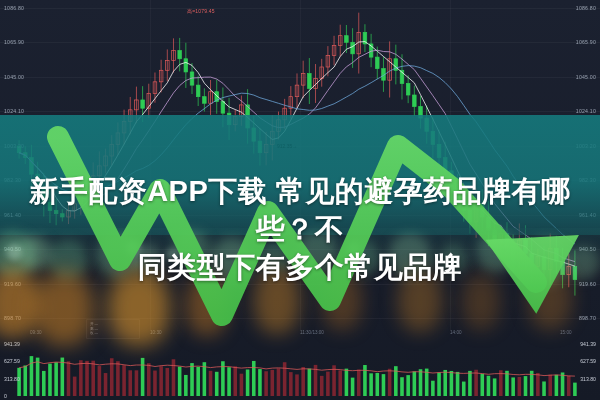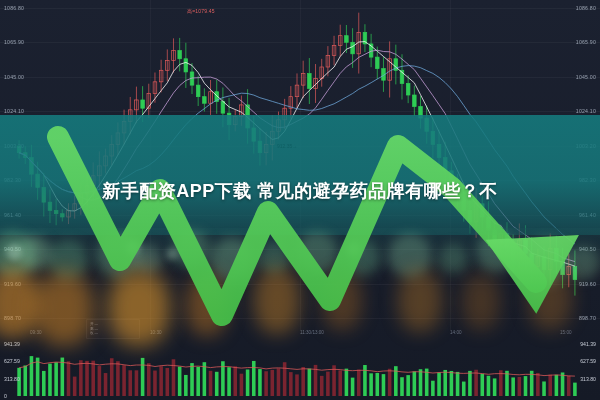--- a/index.html
+++ b/index.html
@@ -44,21 +44,21 @@
   .teal-band{position:absolute;left:0;right:0;top:115px;height:120px;
              background:linear-gradient(180deg,rgba(21,123,126,.88) 0%,rgba(22,118,122,.86) 55%,rgba(20,96,102,.55) 100%);}
   .teal-soft{position:absolute;left:0;right:0;top:228px;height:45px;
              background:linear-gradient(180deg,rgba(26,80,86,.45) 0%,rgba(23,40,52,0) 100%);}
 
   
   .arrow-layer{position:absolute;left:0;top:0;}
 
   
   .headline{position:absolute;left:0;right:0;top:172px;text-align:center;
-            font-size:18px;font-weight:bold;color:#ffffff;line-height:38px;
+            font-size:29px;font-weight:bold;color:#ffffff;line-height:38px;
             letter-spacing:.5px;
             text-shadow:0 1px 3px rgba(0,0,0,.45);}
   .hl-line{display:block;}
 </style>
 </head>
 <body>
 
 <div id="stage">
 
   <div class="chart-bg"></div>
@@ -462,15 +462,16 @@
       </linearGradient>
     </defs>
     <g stroke="url(#agrad)" stroke-width="22" fill="none" stroke-linecap="round" stroke-linejoin="round" opacity="0.92">
       <polyline points="58,137 120,260 160,190 222,315 268,212 330,300 398,146 452,188 536,282"></polyline>
     </g>
     <polygon points="490,240 600,240 545,330" fill="url(#agrad)" opacity="0.92" transform="rotate(-3 545 285) translate(-5 -8) scale(0.85) translate(90 48)"></polygon>
   </svg>
 
   <div class="headline">
     <span class="hl-line">新手配资APP下载 常见的避孕药品牌有哪些？不</span>
+    <span class="hl-line">同类型下有多个常见品牌</span>
   </div>
 
 </div>
 
 </body></html>

